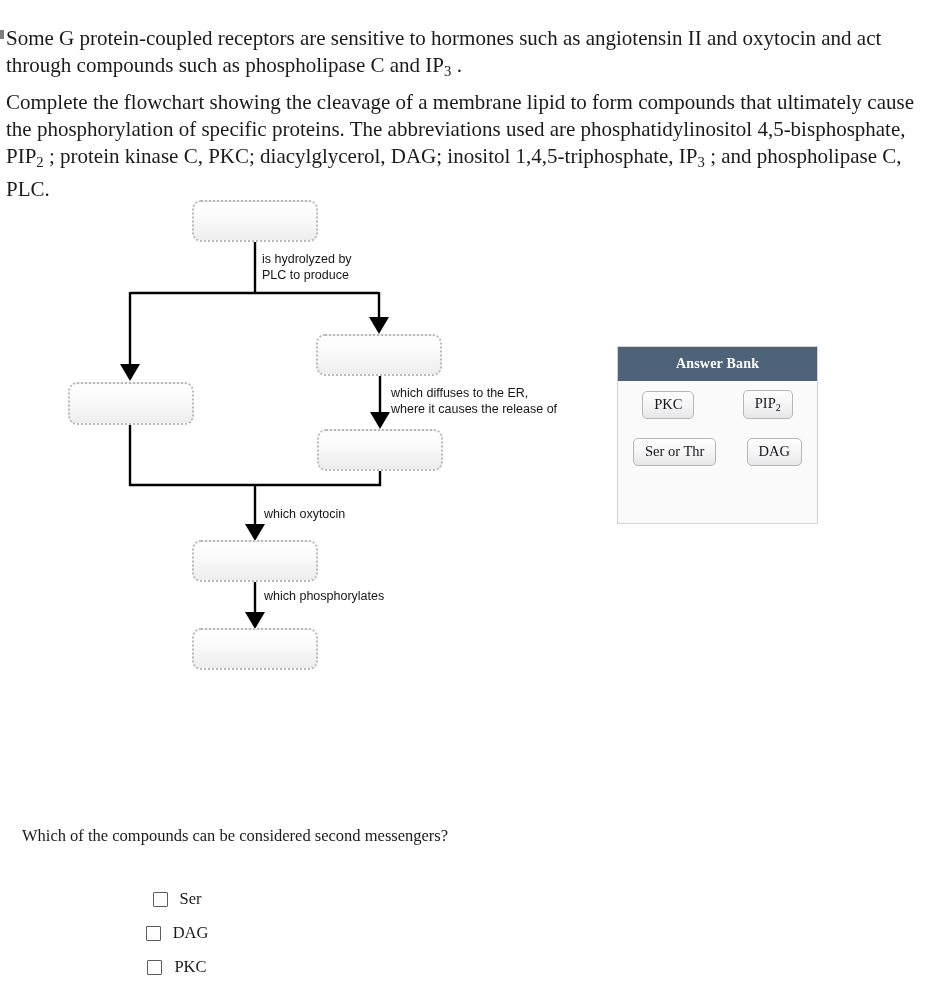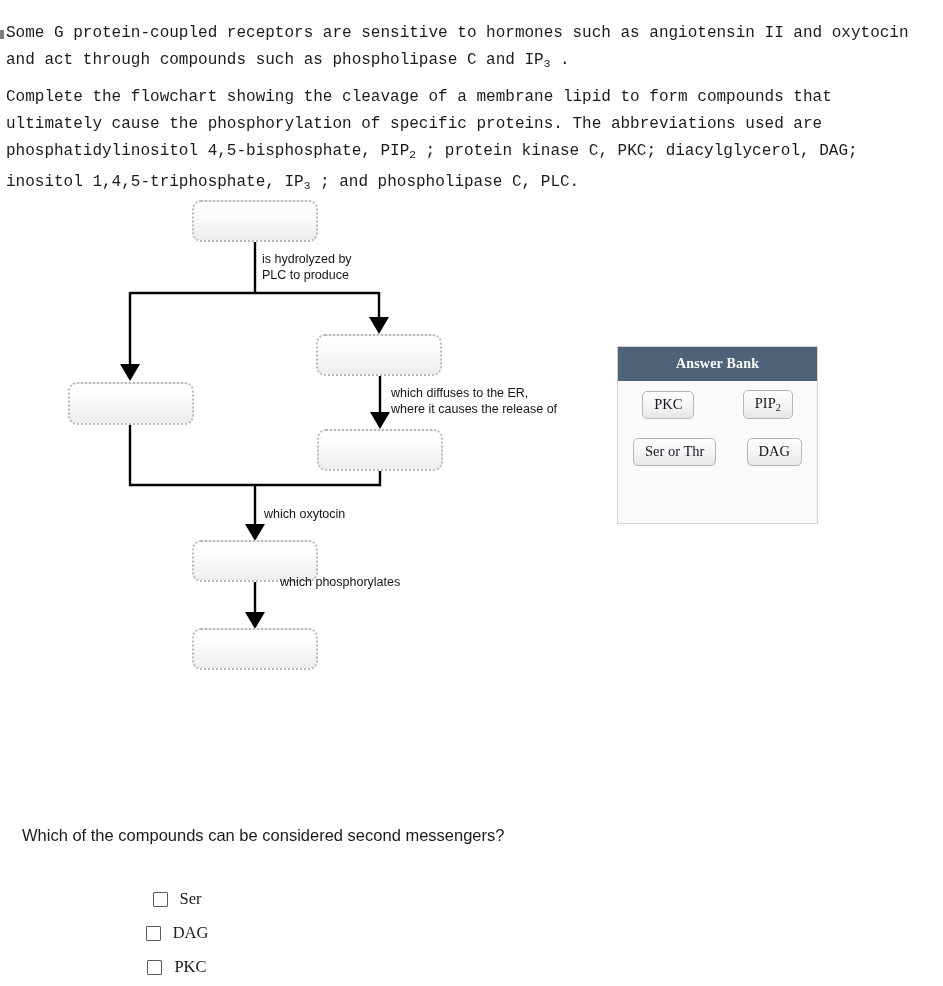--- a/index.html
+++ b/index.html
@@ -13,22 +13,22 @@
     height: 986px;
     position: relative;
     font-family: "Liberation Serif", "DejaVu Serif", serif;
     color: #1a1a1a;
     overflow: hidden;
   }
 
   
   .prose {
     position: absolute;
-    font-family: Liberation Mono, monospace;
-    font-size: 16px;
+    font-family: Liberation Serif, serif;
+    font-size: 21px;
     line-height: 27px;
     color: #1b1b1b;
   }
   #intro-para { left: 6px; top: 4px; width: 925px; }
   #task-para  { left: 6px; top: 68px; width: 930px; }
 
   sub { font-size: 0.7em; vertical-align: -0.28em; }
   sup { font-size: 0.7em; vertical-align: 0.45em; }
 
   .tick-artifact {
@@ -119,21 +119,21 @@
     text-align: center;
     cursor: move;
     user-select: none;
   }
 
   
   #question-text {
     position: absolute;
     left: 22px;
     top: 826px;
-    font-family: Liberation Sans, sans-serif;
+    font-family: Liberation Serif, serif;
     font-size: 16.5px;
     color: #1b1b1b;
   }
   #choice-list {
     position: absolute;
     left: 27px;
     top: 882px;
     width: 300px;
   }
   .choice-row {
@@ -203,21 +203,21 @@
   <div class="drop-box" style="left: 316px; top: 154px; width: 126px; height: 42px;"></div>
   <div class="drop-box" style="left: 317px; top: 249px; width: 126px; height: 42px;"></div>
   <div class="drop-box" style="left: 192px; top: 360px; width: 126px; height: 42px;"></div>
   <div class="drop-box" style="left: 192px; top: 448px; width: 126px; height: 42px;"></div>
 
   <div class="flow-label" style="left: 262px; top: 71px;">is hydrolyzed by
 PLC to produce</div>
   <div class="flow-label" style="left: 391px; top: 205px;">which diffuses to the ER,
 where it causes the release of</div>
   <div class="flow-label" style="left: 264px; top: 326px;">which oxytocin</div>
-  <div class="flow-label" style="left: 264px; top: 394px; margin-left: 16px;">which phosphorylates</div>
+  <div class="flow-label" style="left: 264px; top: 408px;">which phosphorylates</div>
 </div>
 
 <div id="answer-bank">
   <div id="answer-bank-header" style="background: rgb(78, 98, 121);">Answer Bank</div>
   <div id="answer-bank-body">
     <div class="bank-row">
       <div class="bank-token">PKC</div>
       <div class="bank-token">PIP<sub>2</sub></div>
     </div>
     <div class="bank-row">

